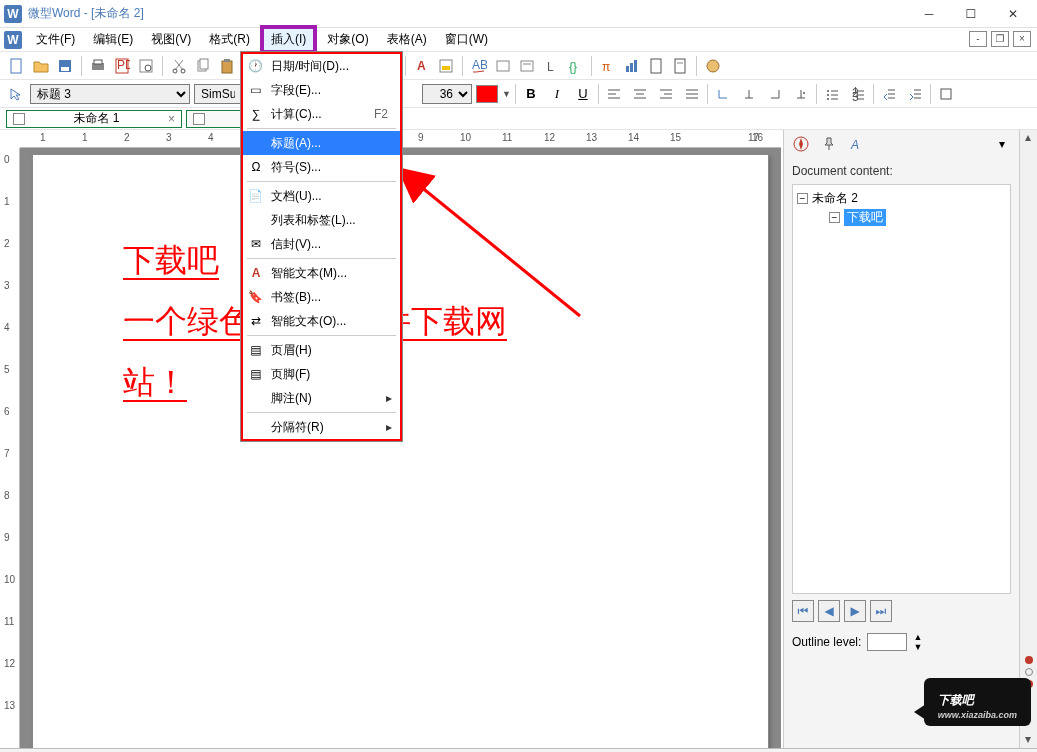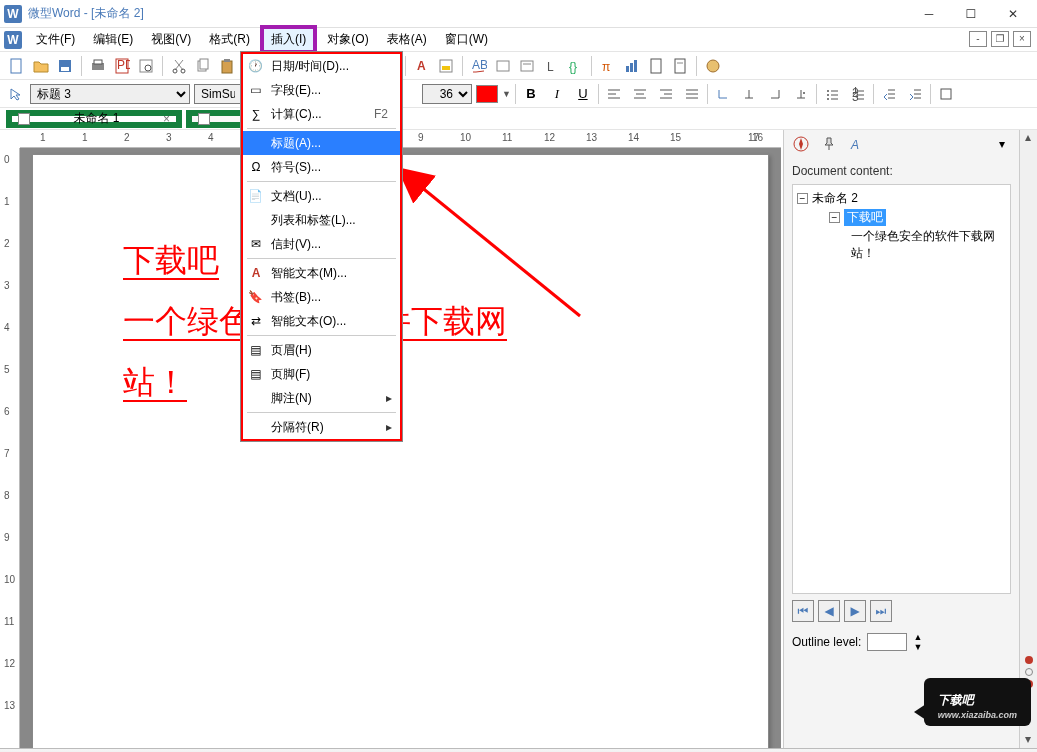--- a/index.html
+++ b/index.html
@@ -20,21 +20,21 @@
 .toolbar .sep { width: 1px; height: 20px; background: #ccc; margin: 0 3px; }
 .fmtbar { height: 28px; display: flex; align-items: center; padding: 0 6px; gap: 4px; border-bottom: 1px solid #e5e5e5; }
 .fmtbar .arrow { width: 20px; height: 20px; display: flex; align-items: center; justify-content: center; }
 .fmtbar select { height: 20px; border: 1px solid #7a7a7a; font-size: 12px; padding: 0 2px; }
 .fmtbar .sel1 { width: 160px; }
 .fmtbar .sel2 { width: 60px; }
 .fmtbar .sel3 { width: 50px; text-align: right; }
 .fmtbar .color-pick { width: 22px; height: 18px; border: 1px solid #888; background: #ff0000; display: inline-block; }
 .fmtbar .fbtn { width: 22px; height: 22px; display: flex; align-items: center; justify-content: center; }
 .tabbar { height: 22px; display: flex; align-items: center; padding: 0 6px; gap: 4px; border-bottom: 1px solid #e5e5e5; }
-.tabbar .tab { display: flex; align-items: center; gap: 4px; border: 6px solid #15803d; padding: 1px 6px; min-width: 176px; height: 18px; background: #fff; }
+.tabbar .tab { display: flex; align-items: center; gap: 4px; border: 1px solid #15803d; padding: 1px 6px; min-width: 176px; height: 18px; background: #fff; }
 .tabbar .tab .ticon { width: 12px; height: 12px; border: 1px solid #888; background: #fff; }
 .tabbar .tab .tname { flex: 1; text-align: center; }
 .tabbar .tab .tclose { color: #777; }
 .tabbar .tab.active { background: #f8f8f8; }
 .workarea { display: flex; height: 618px; position: relative; }
 .ruler-h { position: absolute; left: 20px; top: 0; right: 256px; height: 18px; background: #fff; border-bottom: 1px solid #bbb; overflow: hidden; }
 .ruler-h .tick { position: absolute; top: 2px; font-size: 10px; color: #555; }
 .ruler-v { position: absolute; left: 0; top: 18px; width: 20px; bottom: 0; background: #fff; border-right: 1px solid #bbb; }
 .ruler-v .tick { position: absolute; left: 4px; font-size: 10px; color: #555; }
 .page-container { position: absolute; left: 20px; top: 18px; right: 256px; bottom: 0; background: #888; overflow: auto; }
@@ -481,23 +481,20 @@
     <div class="doc-content-label">Document content:</div>
     <div class="tree">
       <div class="tn tn1">
           <span class="exp">−</span>
           <span>未命名 2</span>
         </div>
       <div class="tn tn2">
           <span class="exp">−</span>
           <span class="sel">下载吧</span>
         </div>
-      <div class="tn tn3">
-          <span>一个绿色安全的软件下载网站！</span>
-        </div>
     </div>
     <div class="nav">
       <div class="nbtn">⏮</div>
       <div class="nbtn">◀</div>
       <div class="nbtn">▶</div>
       <div class="nbtn">⏭</div>
     </div>
     <div class="outline">
       <span>Outline level:</span>
       <input class="olinput" style="">

